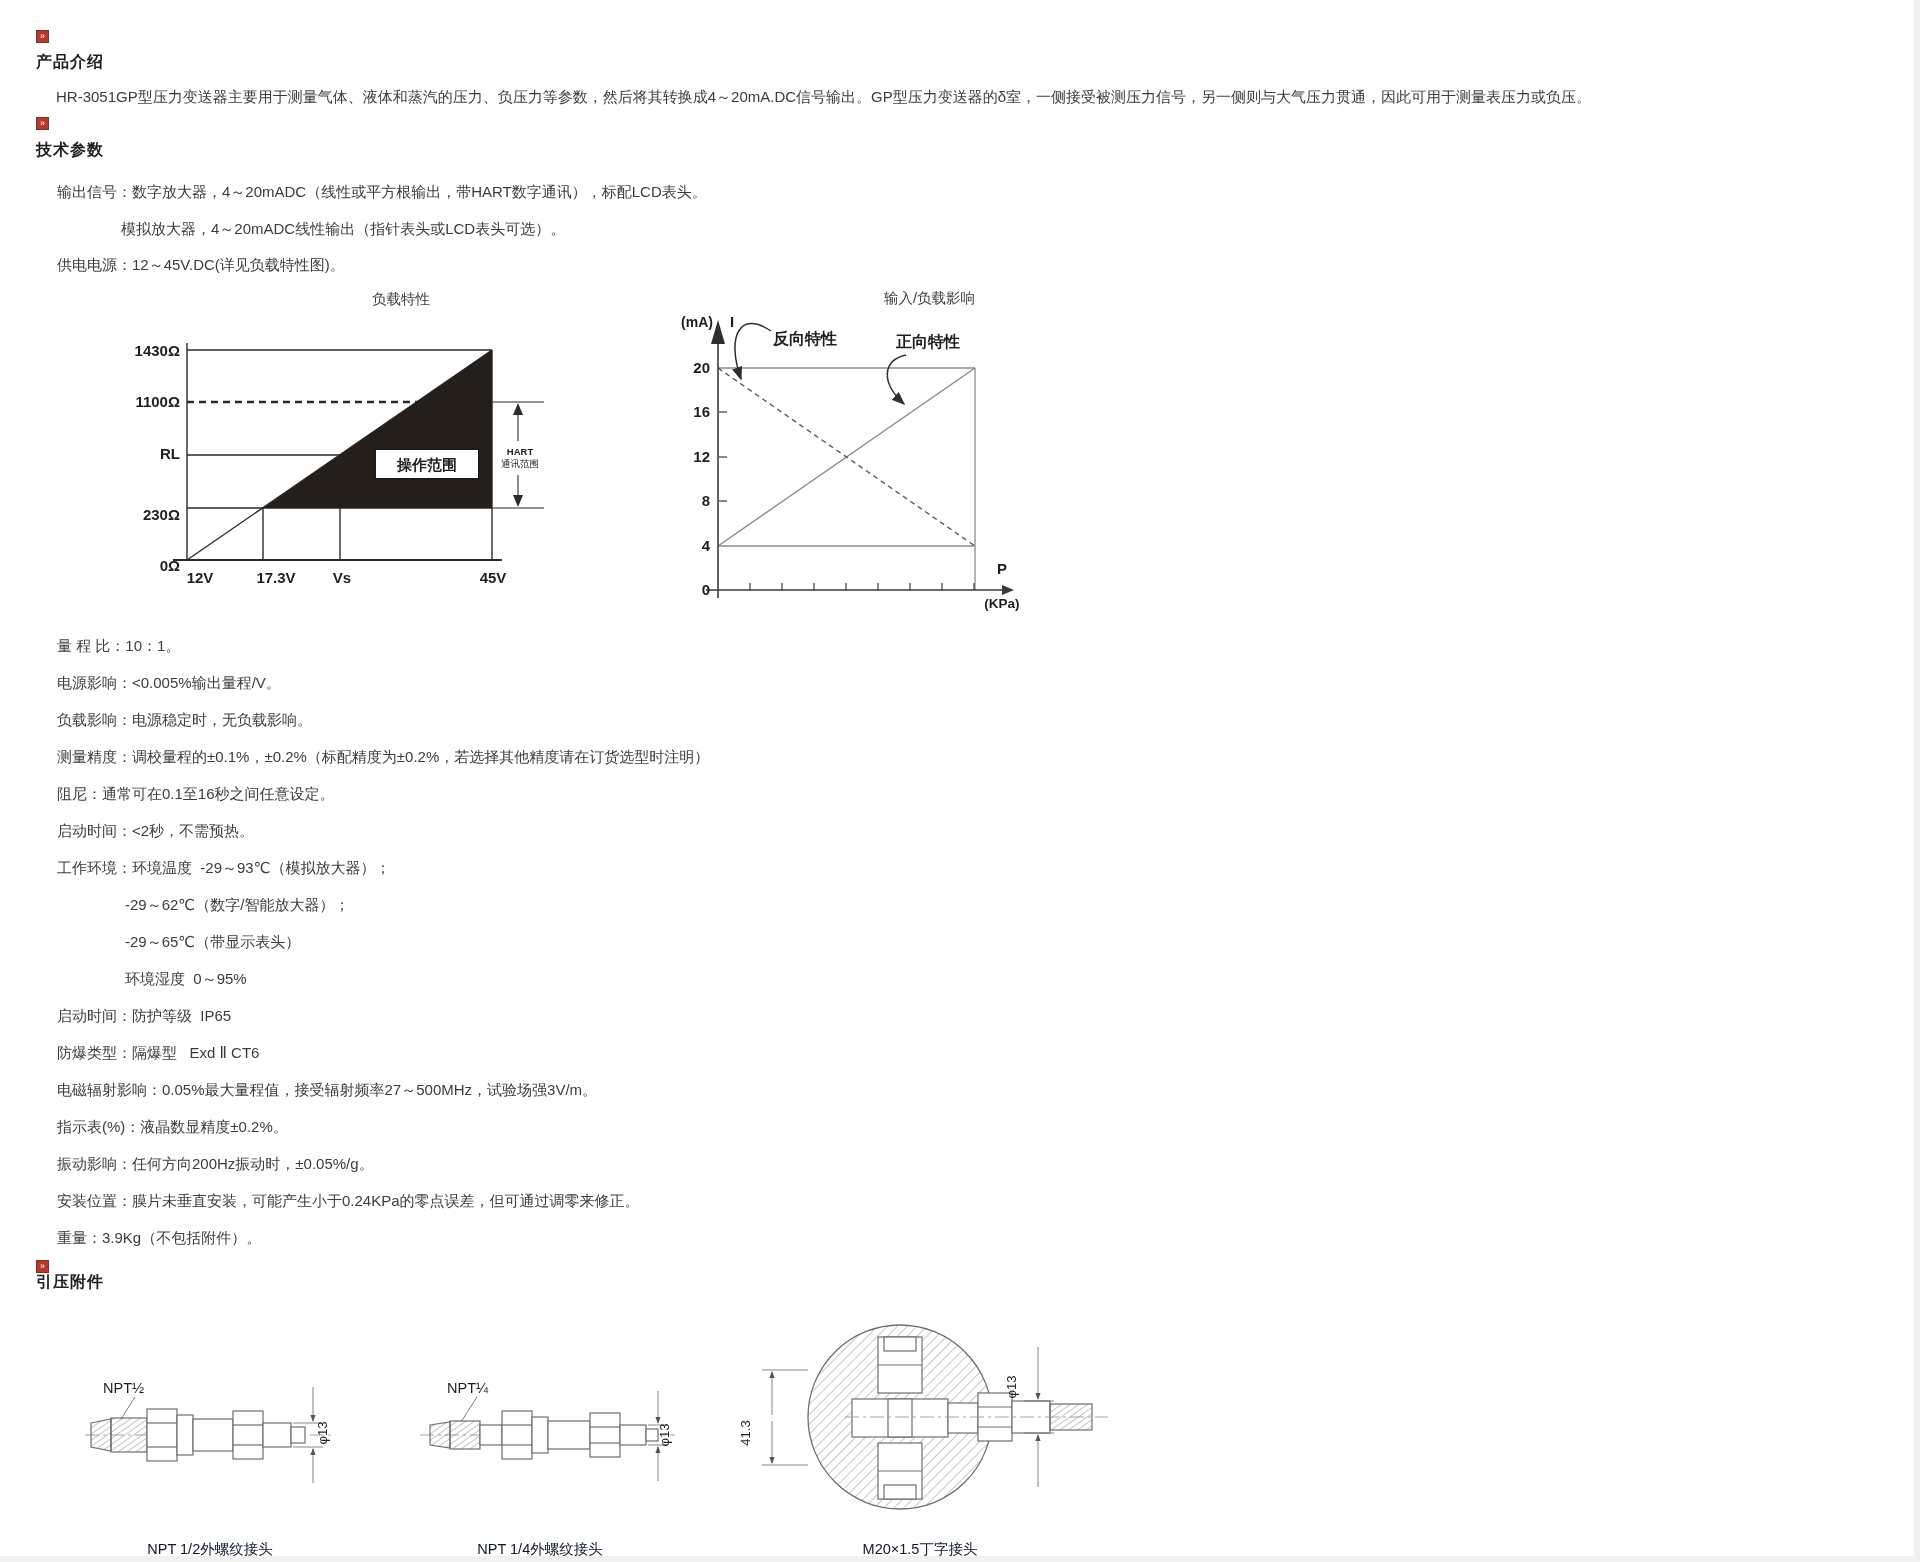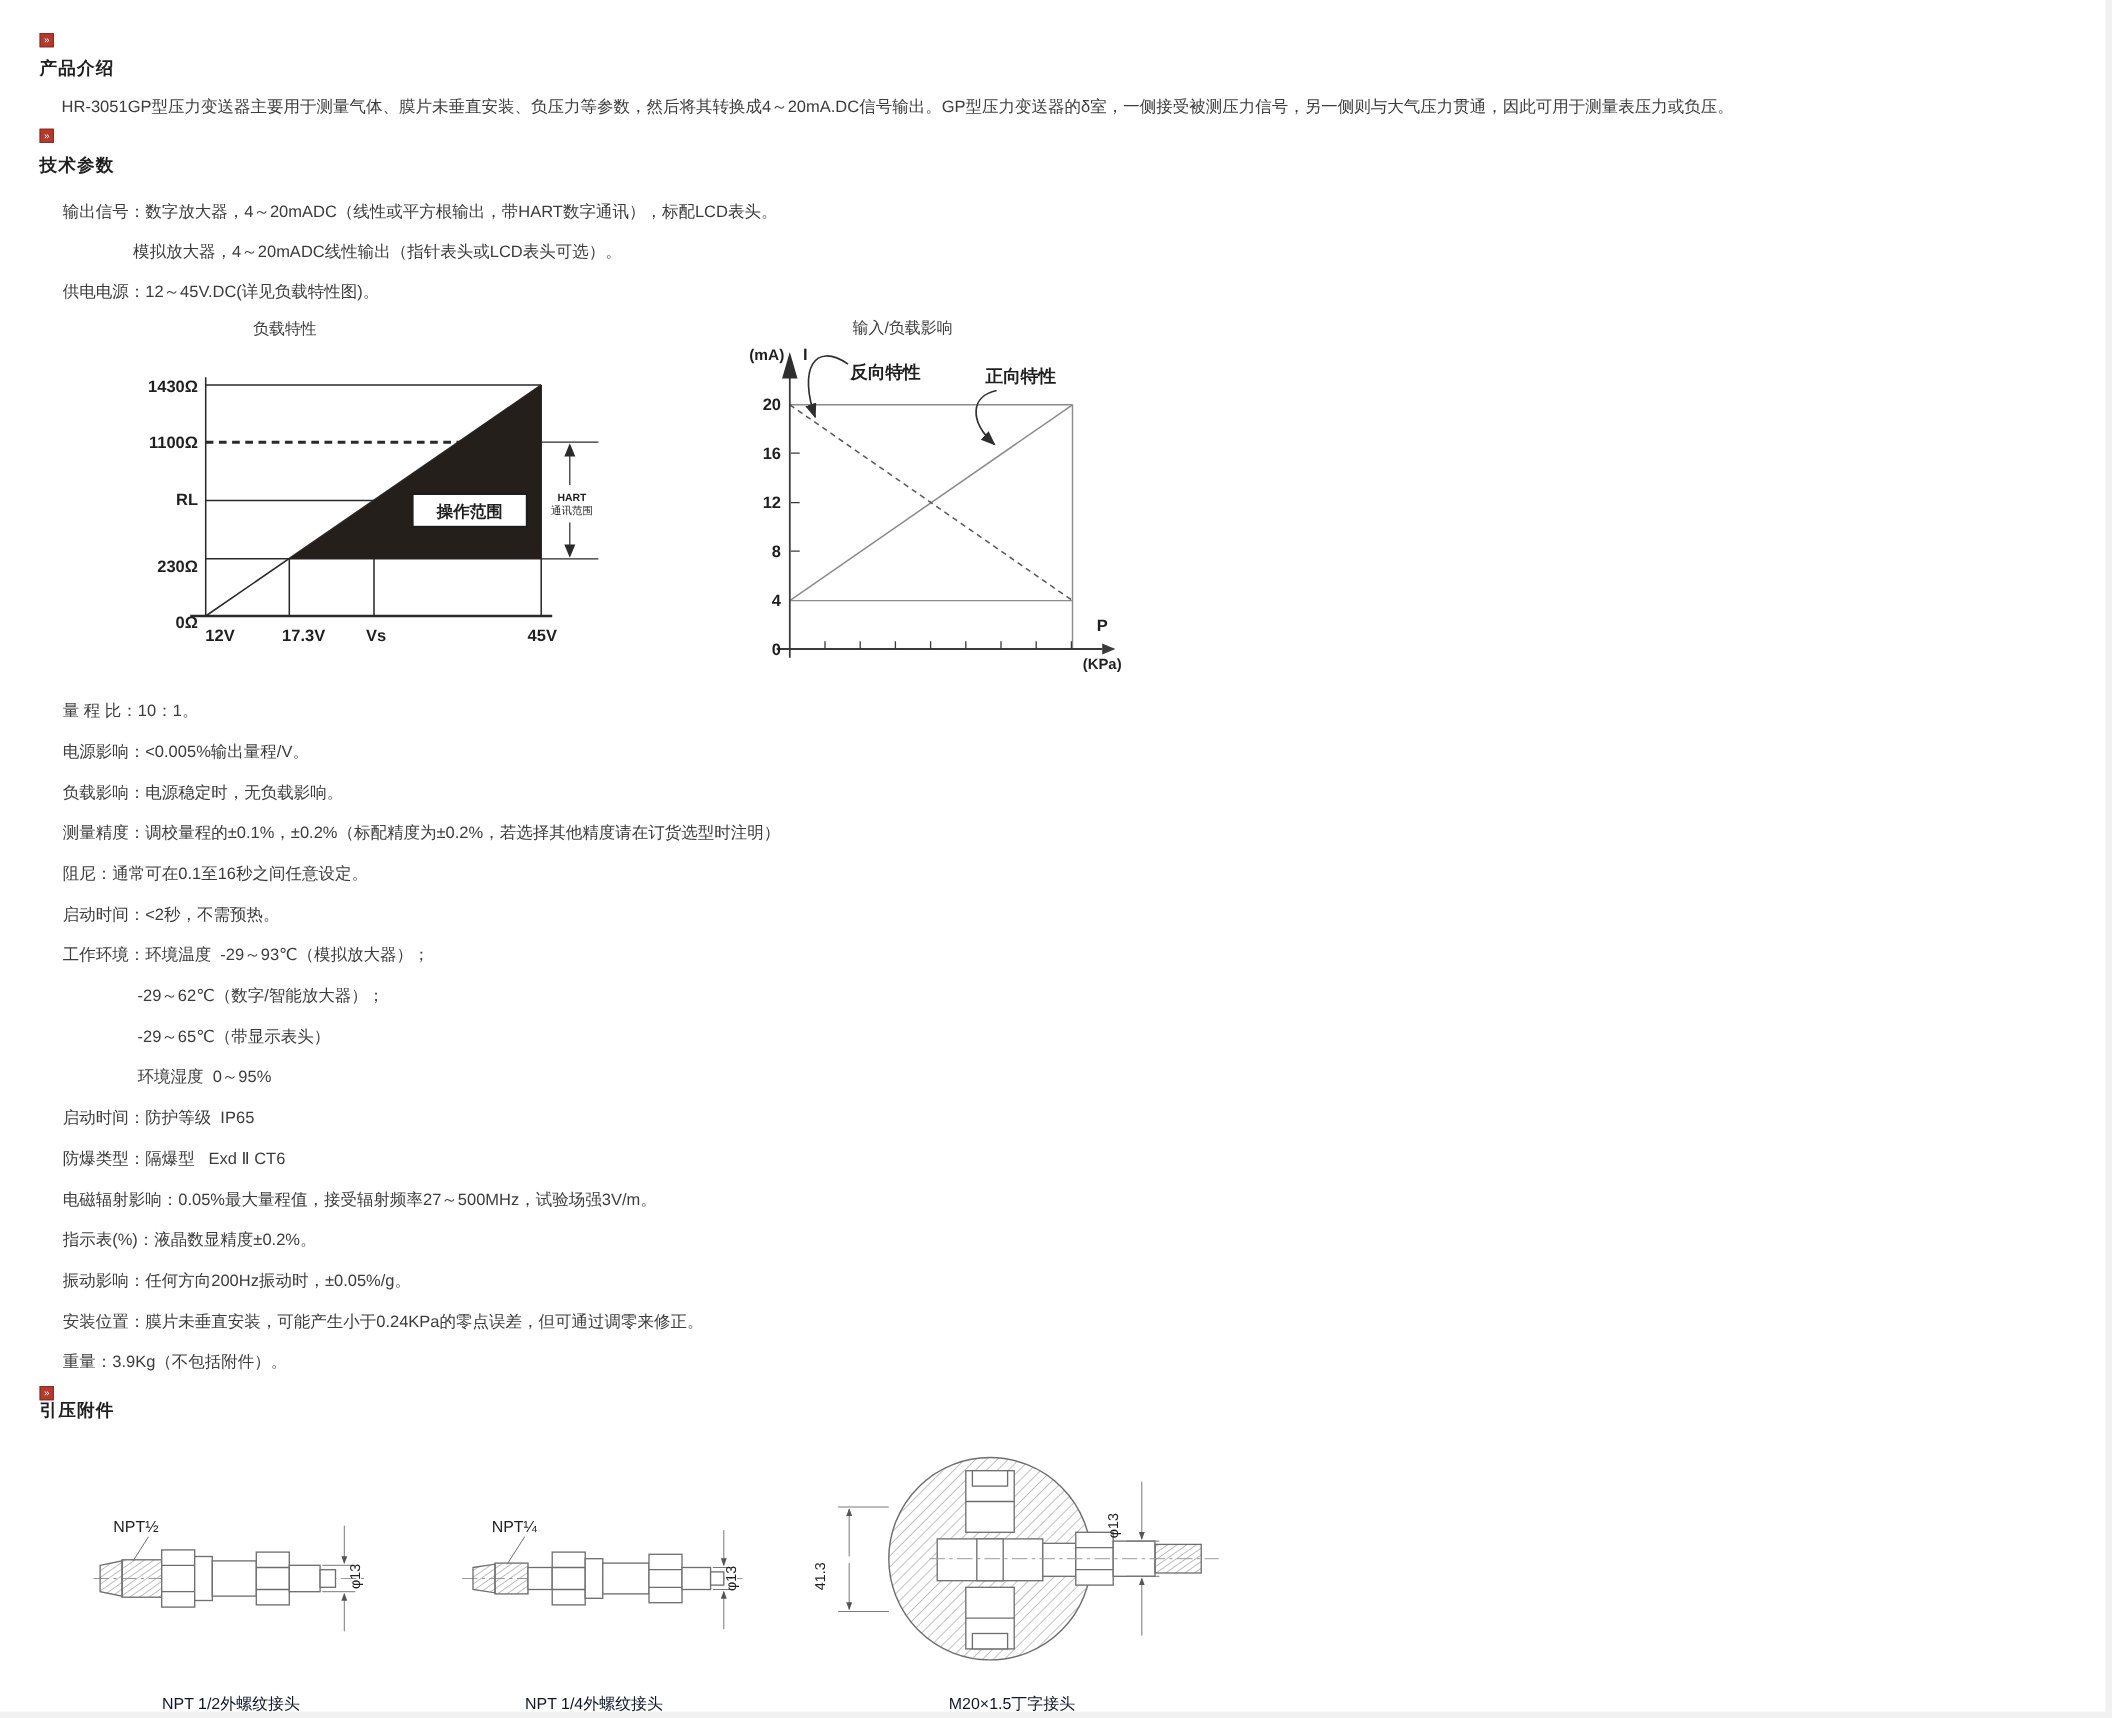--- a/index.html
+++ b/index.html
@@ -9,30 +9,30 @@
     font-family:"Liberation Sans","DejaVu Sans",sans-serif; color:#3c3c3c;
     border-right:6px solid #f1f1f1; border-bottom:6px solid #f1f1f1;
   }
   .abs { position:absolute; }
   .h2 { font-size:16px; font-weight:bold; color:#1f1f1f; letter-spacing:1px; }
   .body-text { font-size:15px; color:#3c3c3c; white-space:pre; }
   .bullet {
     width:13px; height:13px; background:#b23b2e; border:1px solid #8e2c22;
     color:#fff; font-size:9px; line-height:11px; text-align:center; display:block;
   }
-  .chart-title { font-size:14.5px; color:#3c3c3c; text-align:left; width:200px; }
+  .chart-title { font-size:14.5px; color:#3c3c3c; text-align:right; width:200px; }
   .caption { font-size:14.5px; color:#0f172a; text-align:center; }
   svg text { font-family:"Liberation Sans","DejaVu Sans",sans-serif; fill:#1f1f1f; }
 </style>
 </head>
 <body>
 
 <span class="abs bullet" style="left:36px;top:30px">»</span>
 <div class="abs h2" style="left:36px;top:52px">产品介绍</div>
-<div class="abs body-text" style="left:56px;top:88px">HR-3051GP型压力变送器主要用于测量气体、膜片未垂直安装、负压力等参数，然后将其转换成4～20mA.DC信号输出。GP型压力变送器的δ室，一侧接受被测压力信号，另一侧则与大气压力贯通，因此可用于测量表压力或负压。</div>
+<div class="abs body-text" style="left:56px;top:88px">HR-3051GP型压力变送器主要用于测量气体、液体和蒸汽的压力、负压力等参数，然后将其转换成4～20mA.DC信号输出。GP型压力变送器的δ室，一侧接受被测压力信号，另一侧则与大气压力贯通，因此可用于测量表压力或负压。</div>
 
 <span class="abs bullet" style="left:36px;top:117px">»</span>
 <div class="abs h2" style="left:36px;top:140px">技术参数</div>
 
 <div class="abs body-text" style="left:57px;top:183px">输出信号：数字放大器，4～20mADC（线性或平方根输出，带HART数字通讯），标配LCD表头。</div>
 <div class="abs body-text" style="left:121px;top:220px">模拟放大器，4～20mADC线性输出（指针表头或LCD表头可选）。</div>
 <div class="abs body-text" style="left:57px;top:256px">供电电源：12～45V.DC(详见负载特性图)。</div>
 
 <div class="abs chart-title" style="left:230px;top:290px">负载特性</div>
 <div class="abs chart-title" style="left:775px;top:289px">输入/负载影响</div>

